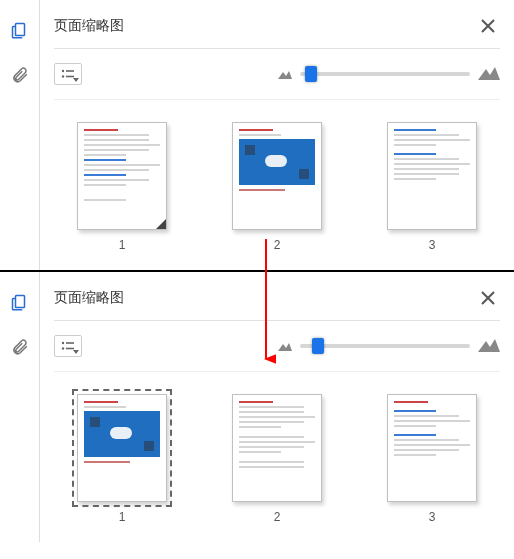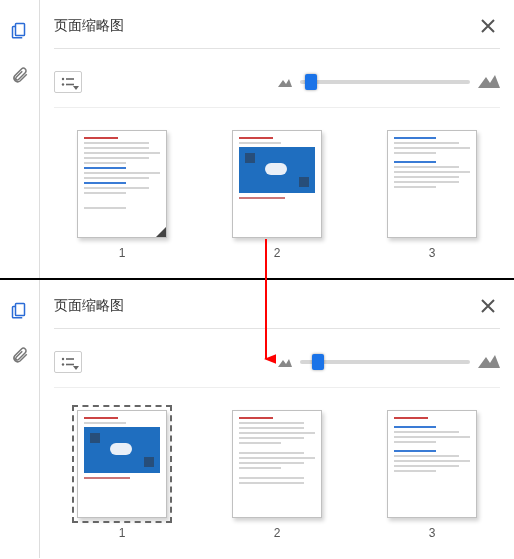--- a/index.html
+++ b/index.html
@@ -34,21 +34,21 @@
     margin-bottom: 22px;
     color: #2a6bd6;
     cursor: pointer;
   }
   .ribbon-icon.gray { color: #777; }
   .panel { flex: 1; padding: 10px 14px 18px 14px; }
   .panel-header {
     display: flex; align-items: center; justify-content: space-between;
     padding: 4px 0 10px 0;
     border-bottom: 1px solid #e2e2e2;
-    margin-bottom: 16px;
+    margin-bottom: 8px;
   }
   .panel-title { font-size: 14px; color: #333; }
   .close-x {
     font-size: 20px; color: #555; cursor: pointer;
     width: 24px; height: 24px; display: flex; align-items: center; justify-content: center;
   }
   .toolbar {
     display: flex; align-items: center; justify-content: space-between;
     padding: 6px 0 14px 0;
     border-bottom: 1px solid #eee;

